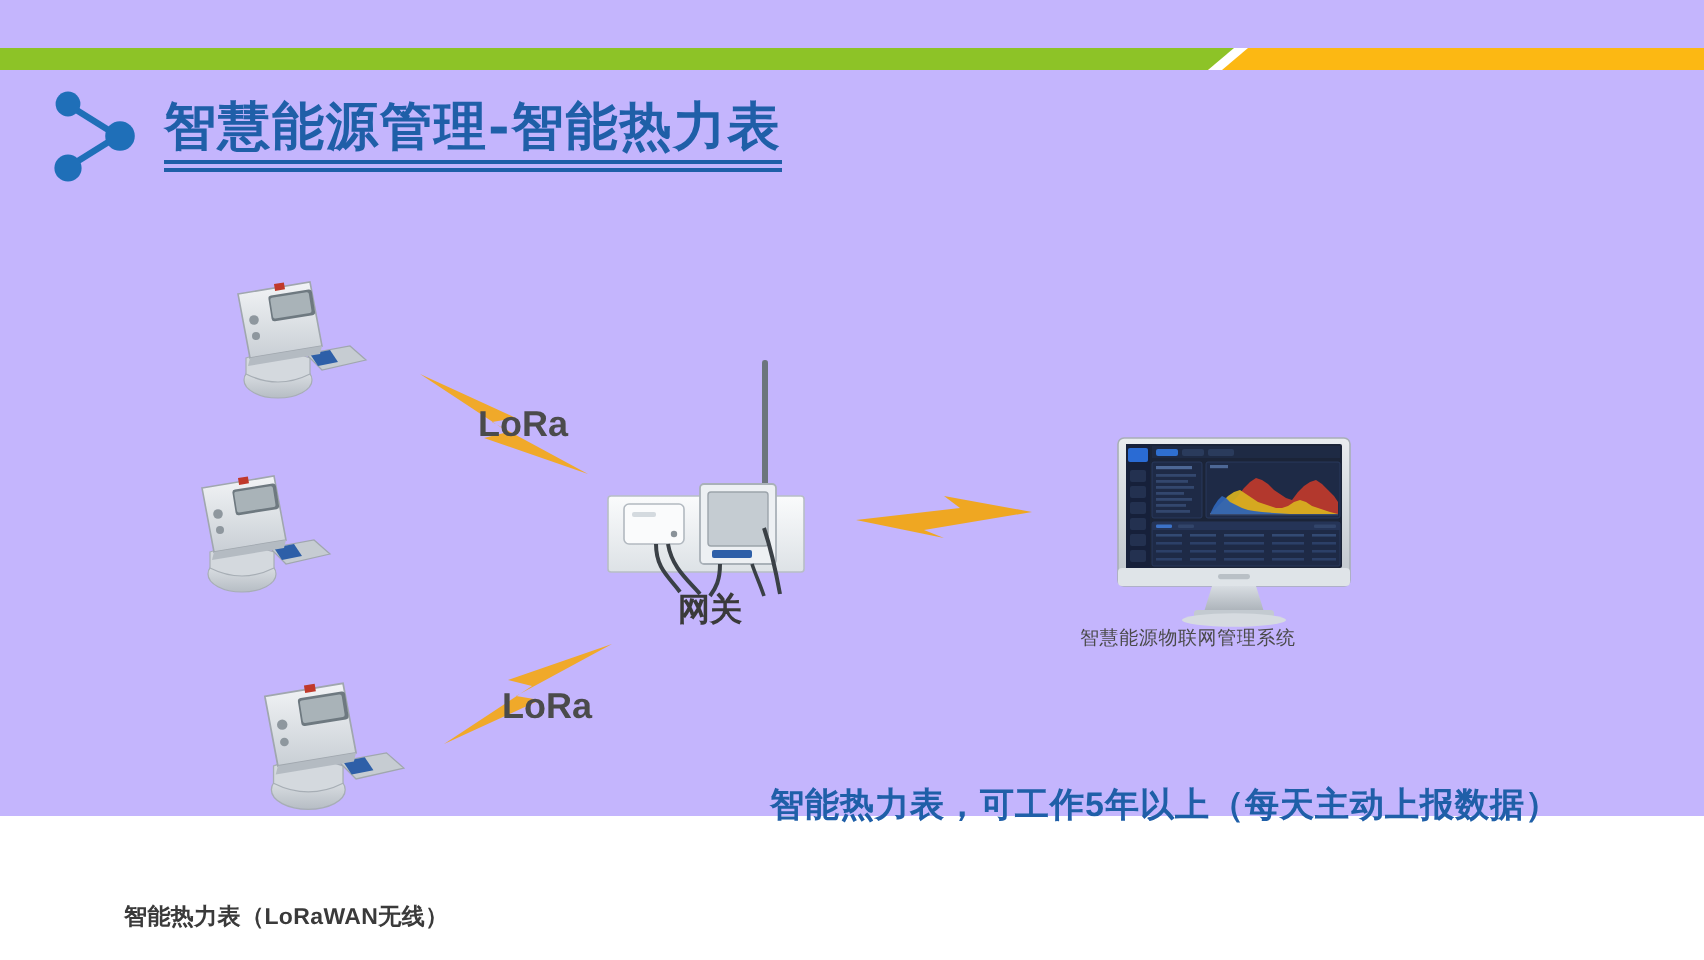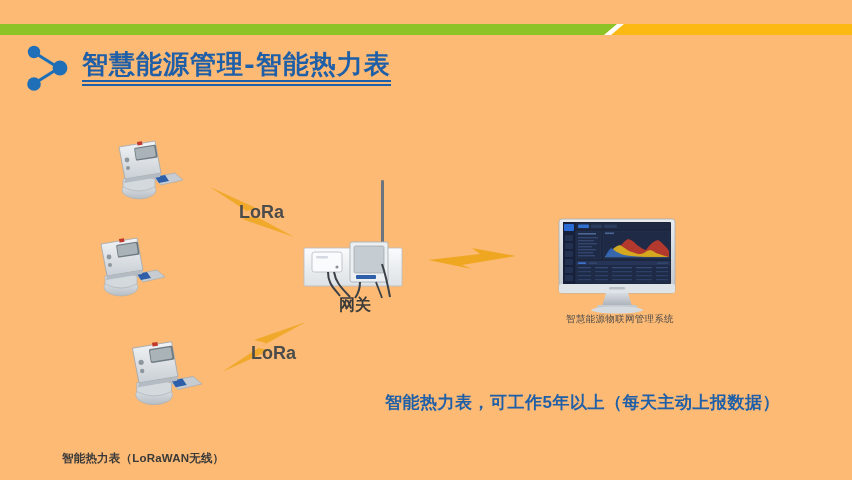--- a/index.html
+++ b/index.html
@@ -4,22 +4,22 @@
 <style>
   * { box-sizing: border-box; margin: 0; padding: 0; }
   html, body {
     width: 852px; height: 480px;
     background: #ffffff;
     font-family: "Liberation Sans", "DejaVu Sans", sans-serif;
     overflow: hidden;
   }
   .slide {
     position: relative;
-    width: 852px; height: 480px;
-    background: #fdba74;
+    width: 852px; height: 408px;
+    background: #c4b5fd;
   }
 
   
   .bar-yellow {
     position: absolute;
     left: 0; top: 24px;
     width: 852px; height: 11px;
     background: #FCB813;
   }
   .bar-green {
@@ -92,21 +92,20 @@
     font-weight: bold;
     color: #3A3A3A;
   }
 
   
   .monitor { position: absolute; left: 553px; top: 218px; }
   .monitor-label {
     position: absolute;
     left: 540px; top: 313px;
     width: 160px;
-    text-align: center;
     font-size: 9.5px;
     color: #4A4A4A;
     letter-spacing: .3px;
   }
 
   
   .meter-caption {
     position: absolute;
     left: 62px; top: 415px;
     font-size: 11.5px;

